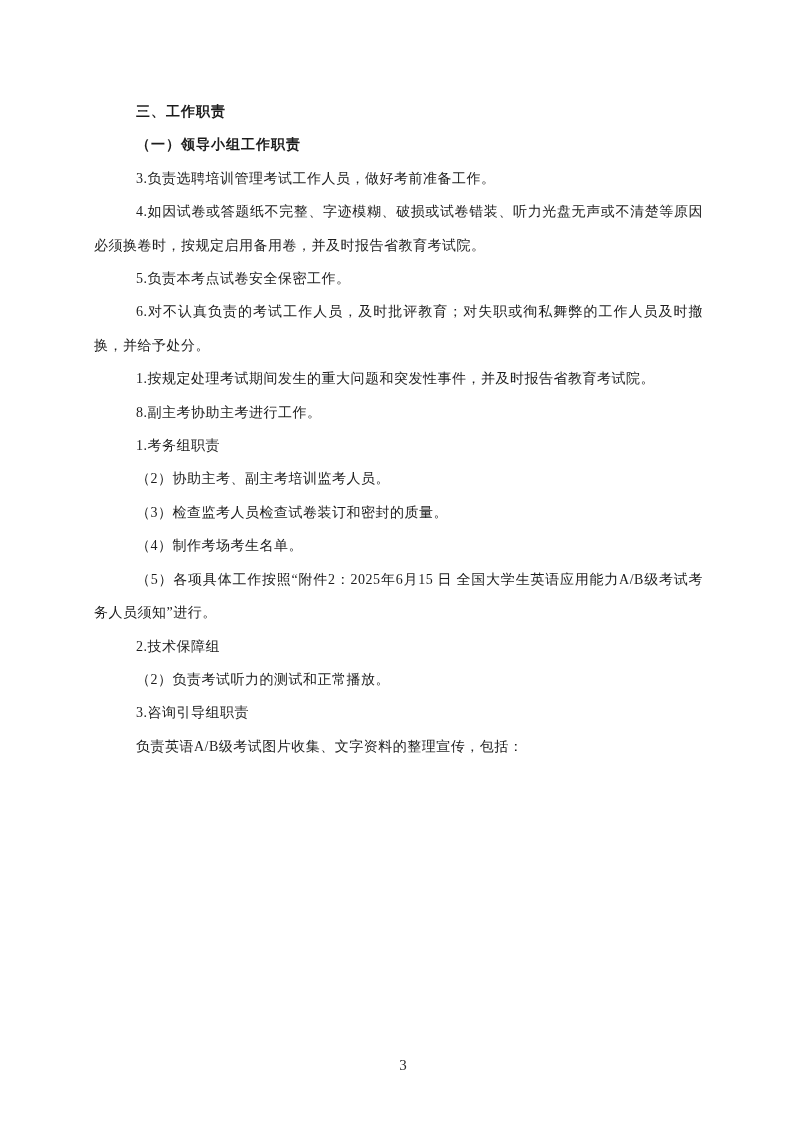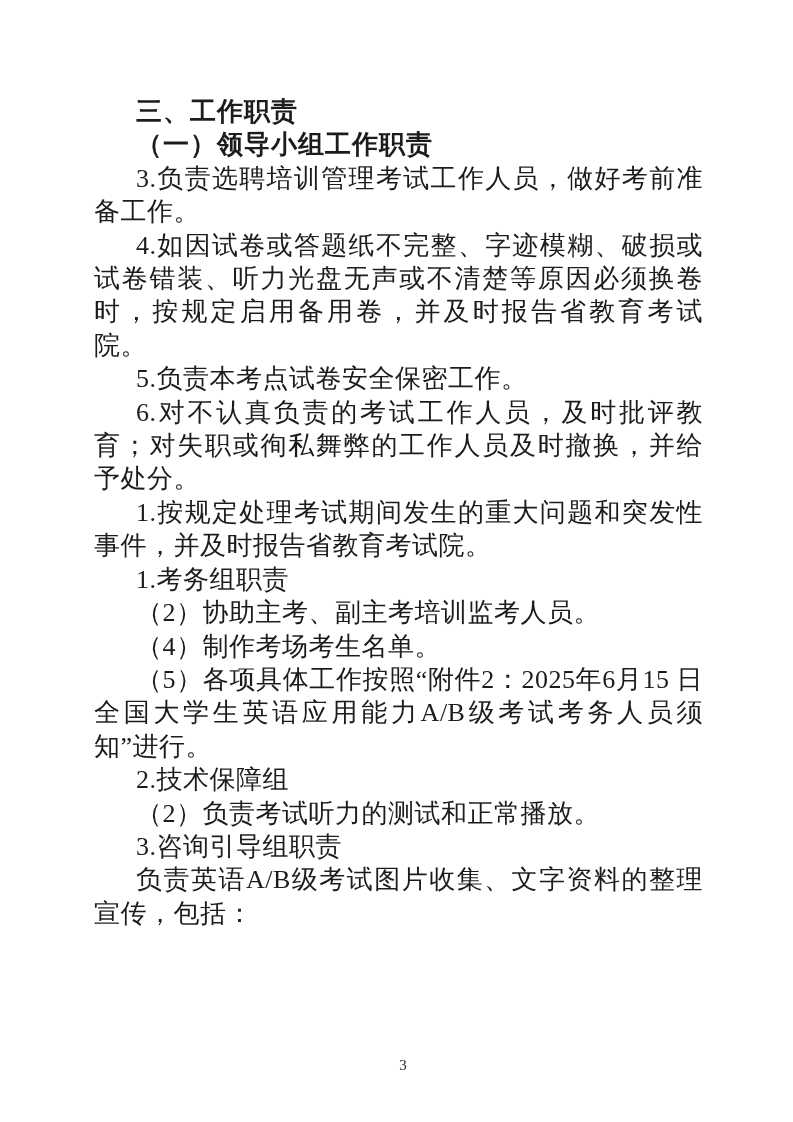--- a/index.html
+++ b/index.html
@@ -14,21 +14,21 @@
     background: #ffffff;
     overflow: hidden;
     color: #1c1c1c;
   }
   .content {
     position: absolute;
     left: 94px;
     top: 95px;
     width: 609px;
     font-family: "Liberation Serif", serif;
-    font-size: 26px;
+    font-size: 14px;
     line-height: 33.4px;
     text-align: justify;
     text-justify: inter-character;
     letter-spacing: 0.5px;
   }
   .content p {
     margin: 0;
     padding: 0;
     text-indent: 42px;
   }
@@ -55,22 +55,24 @@
 
 <div class="page">
   <div class="content">
     <p class="h1">三、工作职责</p>
     <p class="h2">（一）领导小组工作职责</p>
     <p class="body">3.负责选聘培训管理考试工作人员，做好考前准备工作。</p>
     <p class="body">4.如因试卷或答题纸不完整、字迹模糊、破损或试卷错装、听力光盘无声或不清楚等原因必须换卷时，按规定启用备用卷，并及时报告省教育考试院。</p>
     <p class="body">5.负责本考点试卷安全保密工作。</p>
     <p class="body">6.对不认真负责的考试工作人员，及时批评教育；对失职或徇私舞弊的工作人员及时撤换，并给予处分。</p>
     <p class="body">1.按规定处理考试期间发生的重大问题和突发性事件，并及时报告省教育考试院。</p>
+    <p class="body">8.副主考协助主考进行工作。</p>
     <p class="body">1.考务组职责</p>
     <p class="body">（2）协助主考、副主考培训监考人员。</p>
+    <p class="body">（3）检查监考人员检查试卷装订和密封的质量。</p>
     <p class="body">（4）制作考场考生名单。</p>
     <p class="body">（5）各项具体工作按照“附件2：2025年6月15 日 全国大学生英语应用能力A/B级考试考务人员须知”进行。</p>
     <p class="body">2.技术保障组</p>
     <p class="body">（2）负责考试听力的测试和正常播放。</p>
     <p class="body">3.咨询引导组职责</p>
     <p class="body">负责英语A/B级考试图片收集、文字资料的整理宣传，包括：</p>
   </div>
   <div class="footer">3</div>
 </div>
 

